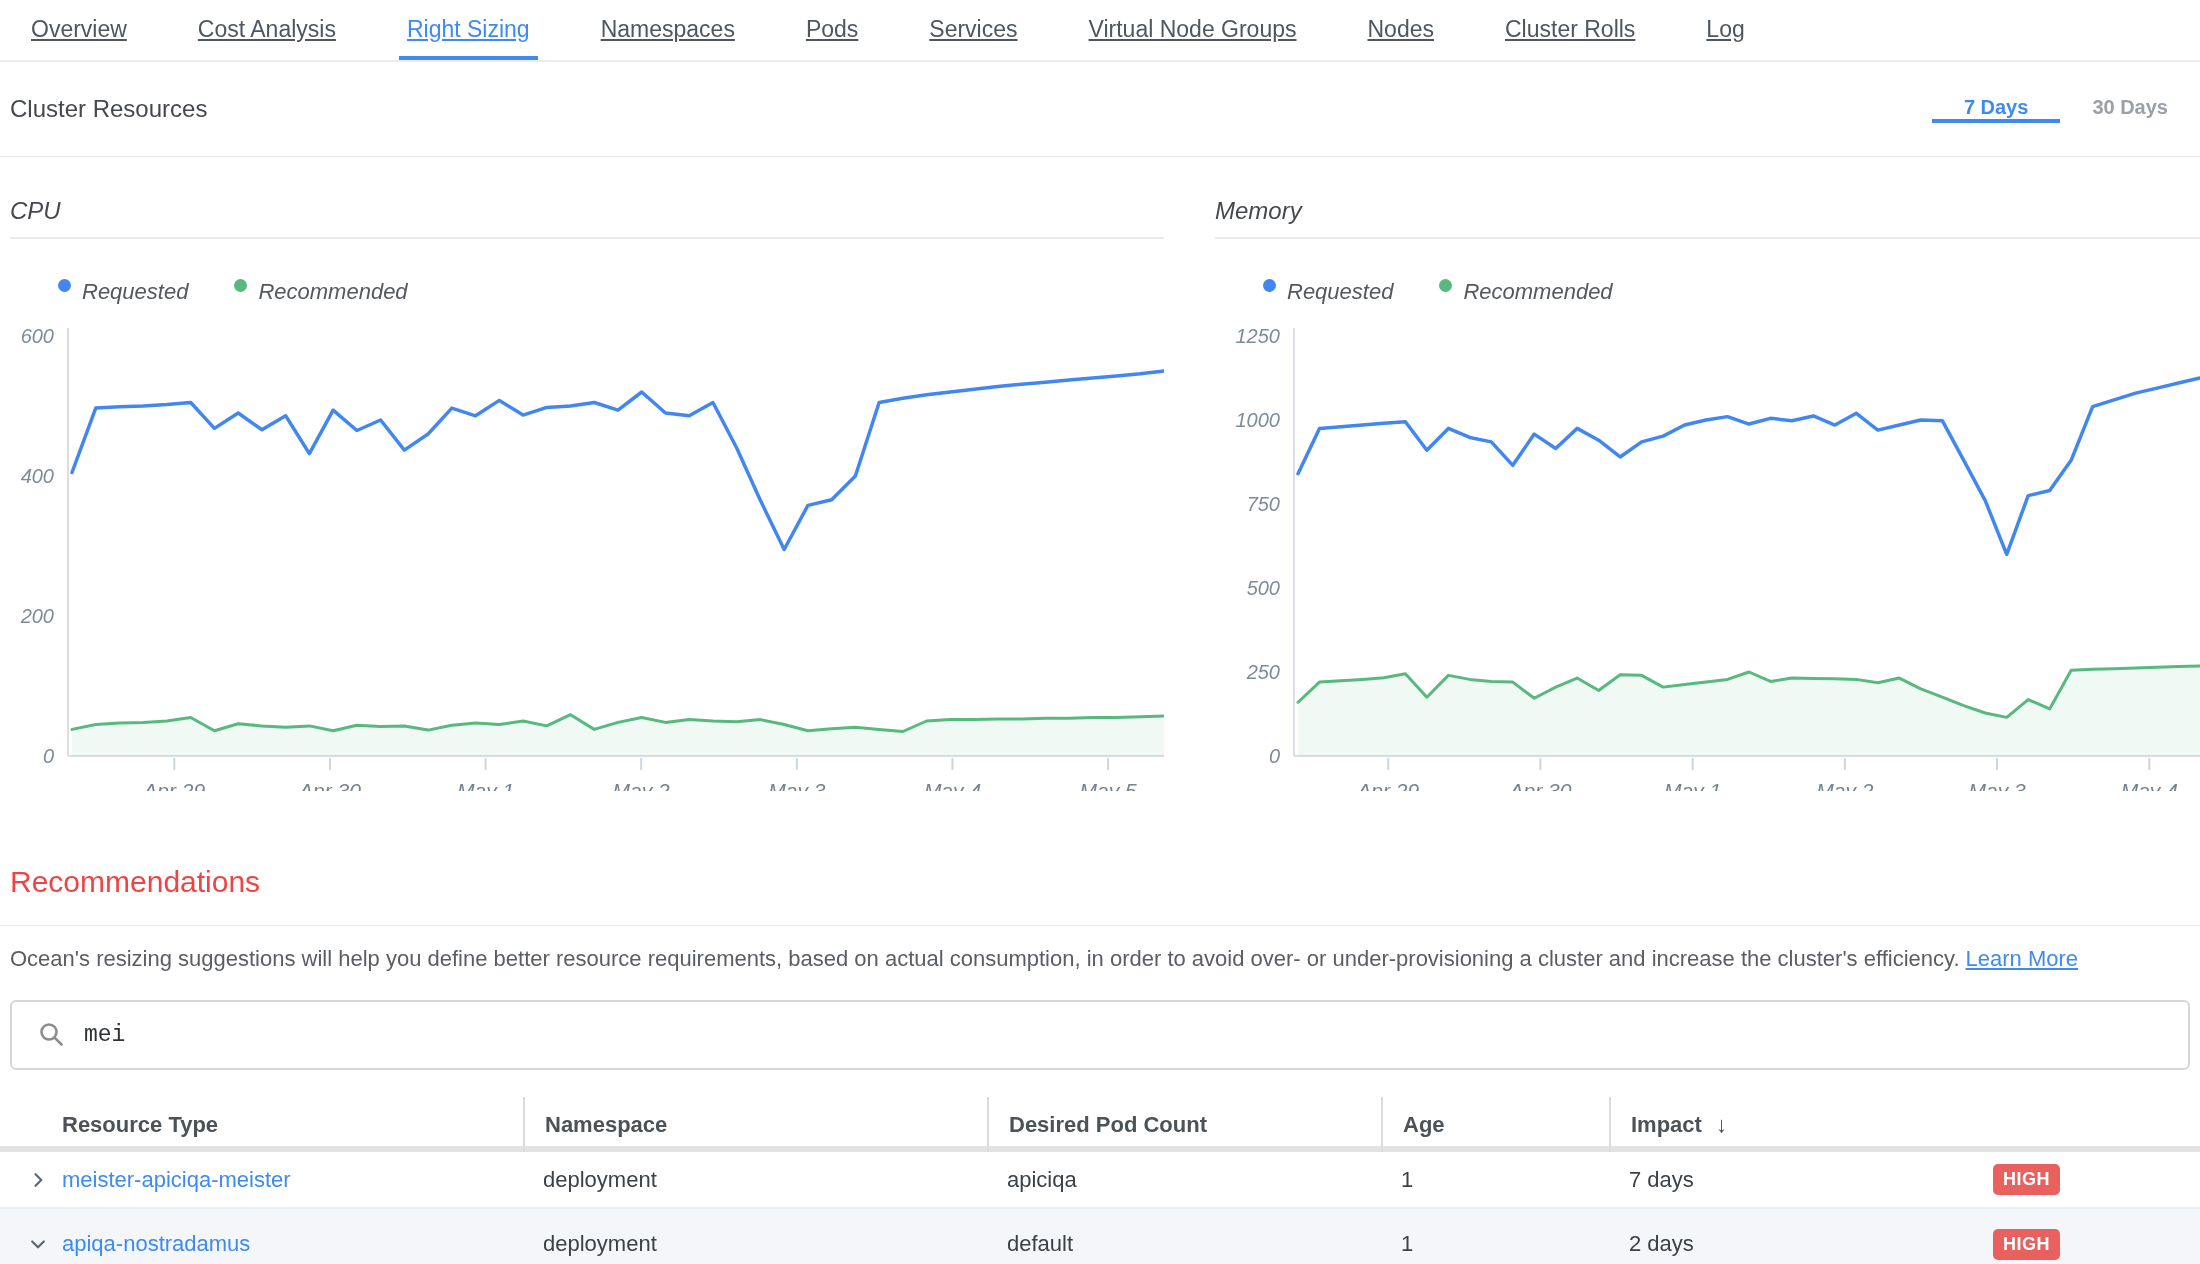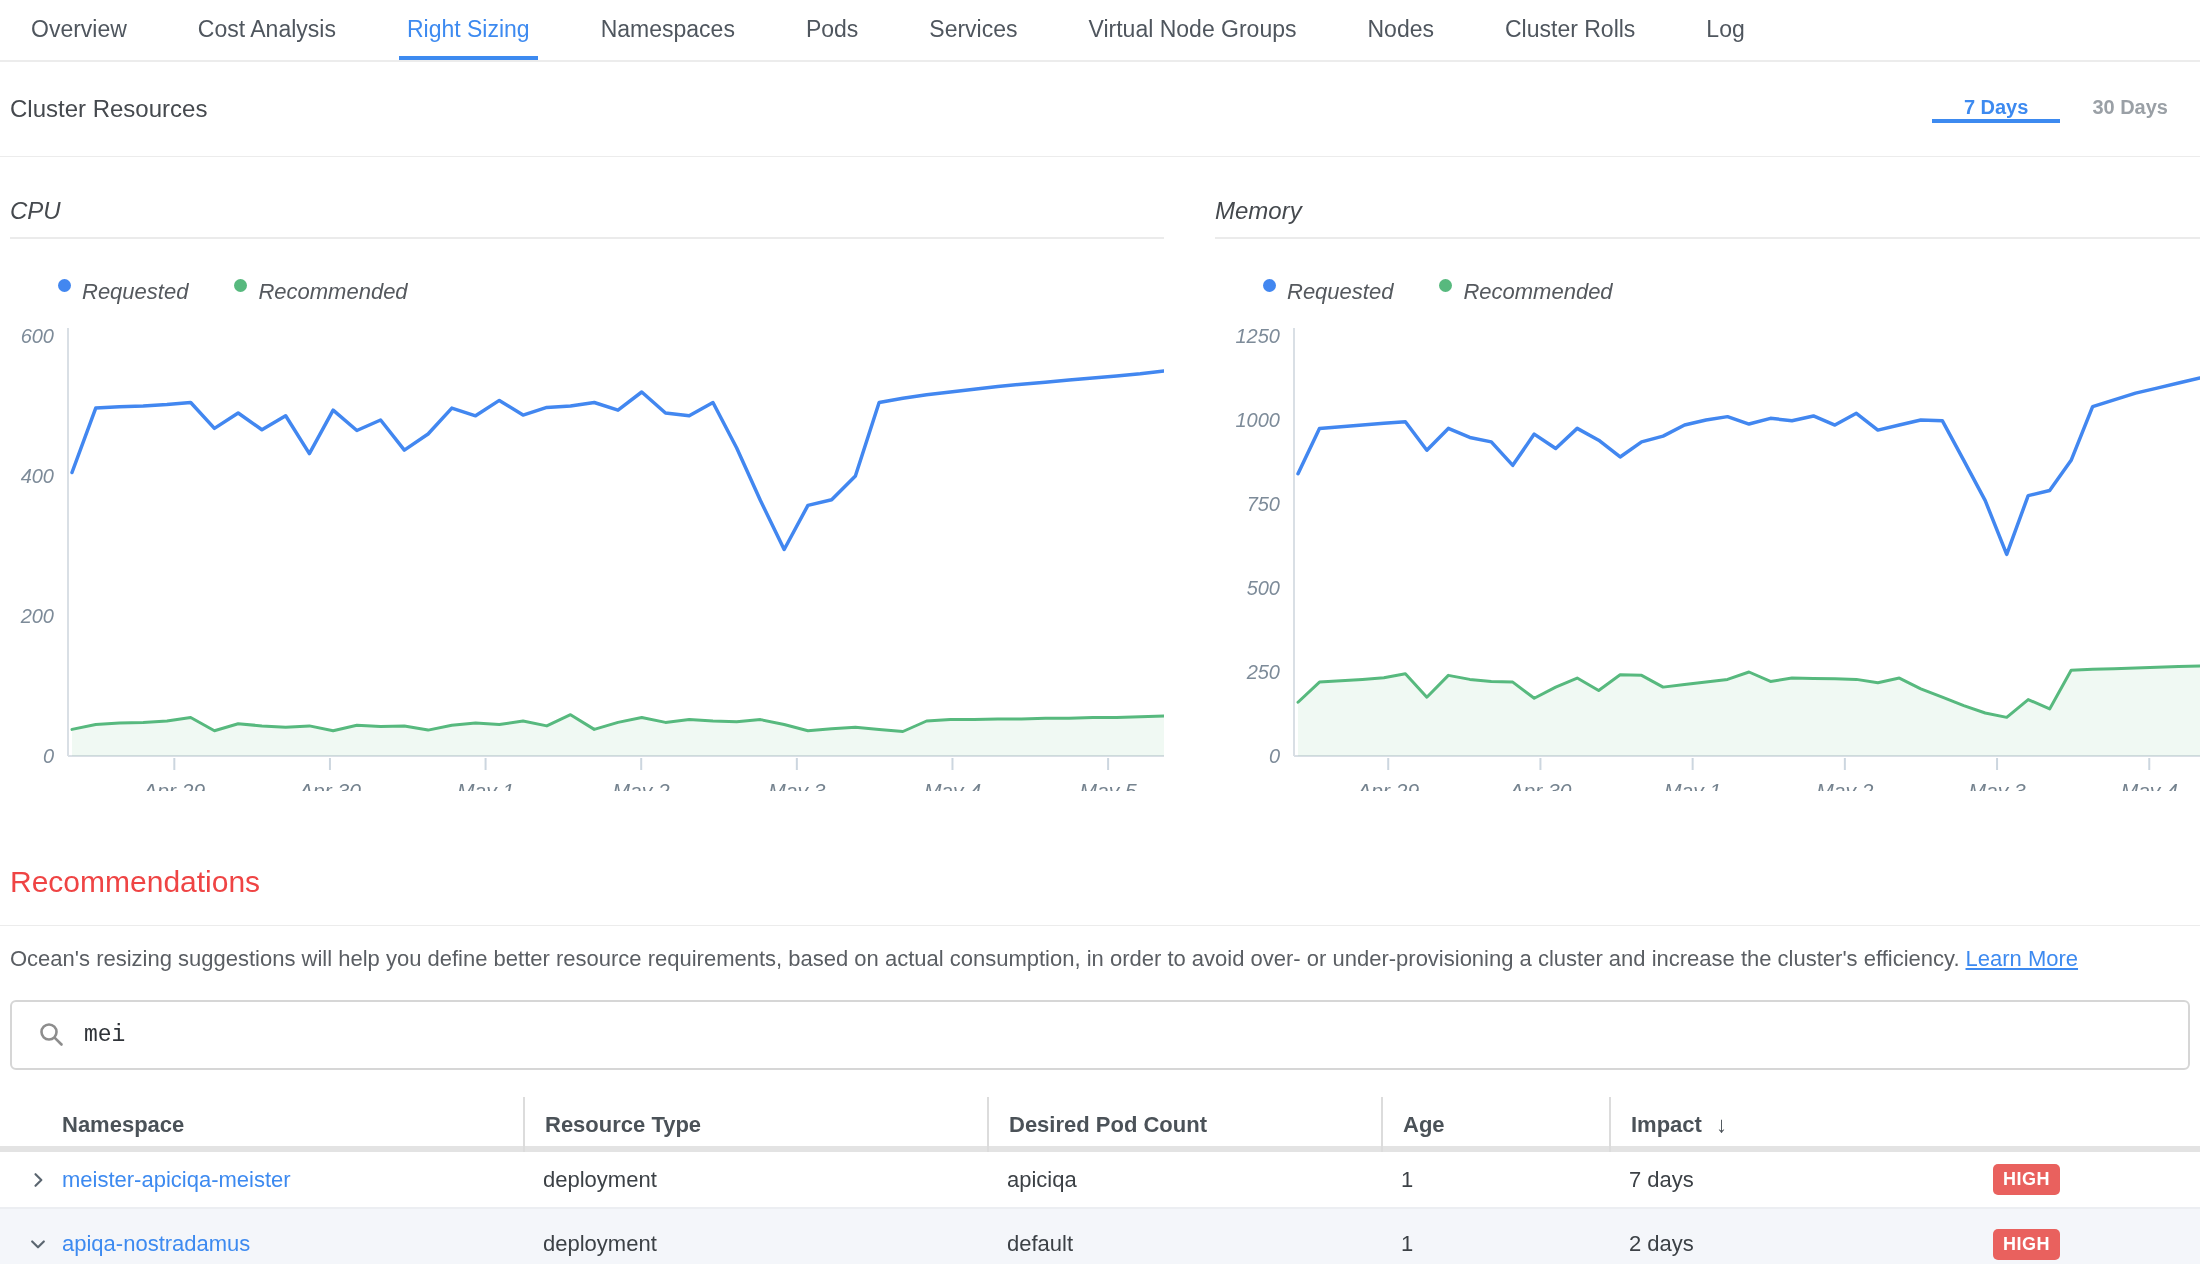--- a/index.html
+++ b/index.html
@@ -3,21 +3,21 @@
 <meta charset="utf-8">
 <style>
   * { margin:0; padding:0; box-sizing:border-box; }
   html,body { width:2200px; height:1264px; overflow:hidden; background:#fff;
     font-family:"Liberation Sans", sans-serif; color:#4a4e54; }
 
   
   .nav { display:flex; gap:71px; padding-left:31px; height:62px;
     border-bottom:2px solid #ececec; align-items:stretch; background:#fff; }
   .nav-tab { font-size:23px; color:#4f565e; display:flex; align-items:center;
-    border-bottom:4px solid transparent; padding:2px 8px 0 8px; margin:0 -8px; cursor:pointer; white-space:nowrap; }
+    border-bottom:4px solid transparent; padding:2px 8px 0 8px; margin:0 -8px; cursor:pointer; white-space:nowrap;text-decoration:underline; }
   .nav-tab.active { color:#3d8af0; border-bottom-color:#3d8af0; }
 
   
   .header-row { height:95px; border-bottom:1px solid #ececec; display:flex;
     align-items:center; justify-content:space-between; padding-left:10px; }
   .page-title { font-size:24px; color:#45494e; align-self:center; }
   .range-tabs { display:flex; margin-bottom:-1px; }
   .range-tab { font-size:20px; font-weight:700; color:#9aa0a6; padding:0 32px;
     display:flex; align-items:center; border-bottom:4px solid transparent; cursor:pointer; }
   .range-tab.active { color:#3d8af0; border-bottom-color:#3d8af0; }
@@ -176,22 +176,22 @@
 <div class="search-box">
   <svg width="28" height="28" viewBox="0 0 28 28">
     <circle cx="11" cy="11" r="7.5" fill="none" stroke="#8d8d8d" stroke-width="2.6"></circle>
     <line x1="16.8" y1="16.8" x2="23.5" y2="23.5" stroke="#8d8d8d" stroke-width="2.6" stroke-linecap="round"></line>
   </svg>
   <input class="search-input" value="mei" style="">
 </div>
 
 <div class="table">
   <div class="t-grid t-head">
+    <div class="cell">Resource Type</div>
     <div class="cell">Namespace</div>
-    <div class="cell">Resource Type</div>
     <div class="cell">Desired Pod Count</div>
     <div class="cell">Age</div>
     <div class="cell">
       <span>Impact</span>
       <span class="sort-arrow">↓</span>
     </div>
   </div>
   <div id="table-body">
       <div class="t-grid t-row">
         <div class="cell name">

